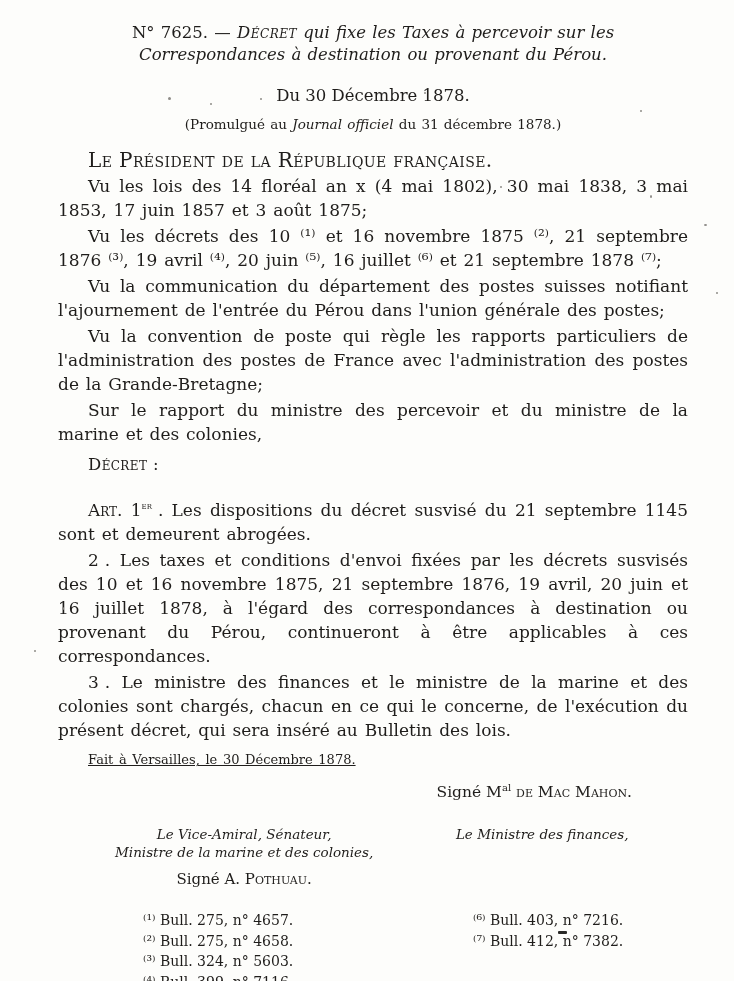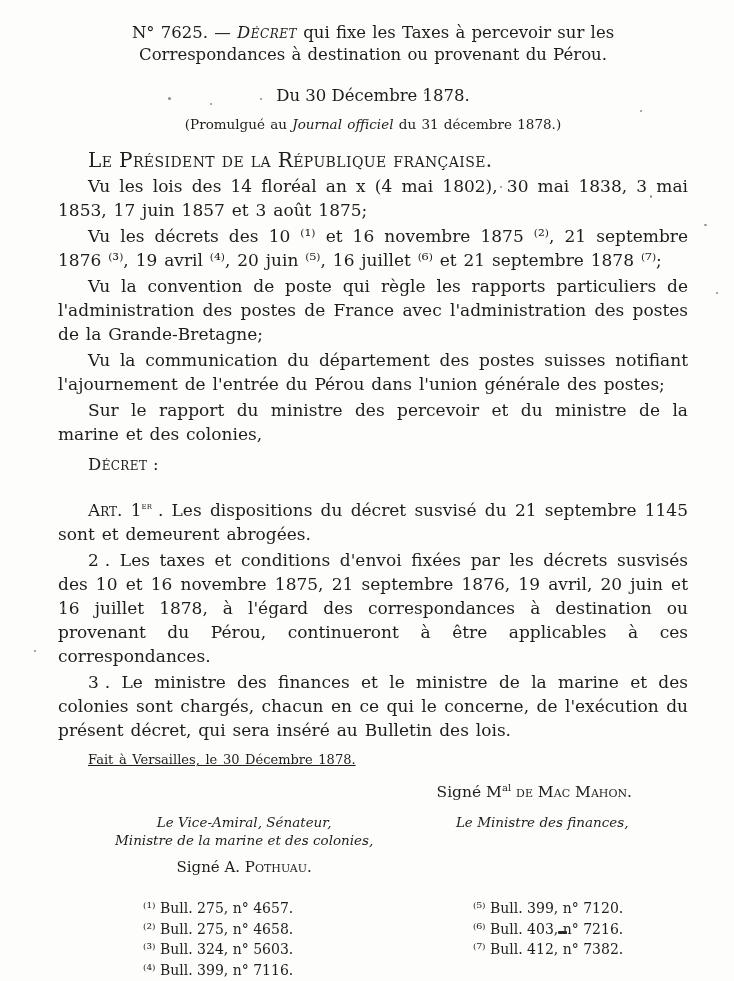--- a/index.html
+++ b/index.html
@@ -21,21 +21,21 @@
   .it { font-style: italic; }
 
   .title {
     text-align: center;
     font-size: 16.5px; line-height: 22px;
     max-width: 610px; margin: 6px auto 0 auto;
     word-spacing: 1px;
   }
   .title .num { font-style: normal; }
   .title .t-sc { font-style: italic; font-variant: small-caps; letter-spacing: 0.5px; }
-  .title .t-it { }
+  .title .t-it { font-style: italic; }
 
   .dateline { text-align: center; font-size: 16.5px; margin-top: 20px; }
   .promulg  { text-align: center; font-size: 13.5px; margin-top: 11px; word-spacing: 1px; }
 
   .opening {
     font-variant: small-caps;
     font-size: 20px; letter-spacing: 0.4px;
     margin-top: 16px; text-indent: 30px;
   }
 
@@ -56,21 +56,21 @@
   .closing { font-size: 13px; text-indent: 30px; margin-top: 10px; word-spacing: 1.5px; text-decoration: underline; }
 
   .sig-president {
     margin-top: 16px;
     width: fit-content;
     margin-left: auto; margin-right: 56px;
     font-size: 15.5px;
   }
   .sig-row {
     display: flex; justify-content: space-between;
-    margin-top: 12px;
+    margin-top: 24px;
     padding: 0 26px 0 28px;
     gap: 20px;
   }
   .sig-col { text-align: center; }
   .sig-col.left  { width: 330px; }
   .sig-col.right { width: 250px; }
   .sig-title  { font-style: italic; font-size: 13.5px; line-height: 18px; }
   .sig-signed { font-size: 15px; margin-top: 9px; }
   .sig-col.right .sig-signed { margin-top: 11px; }
 
@@ -111,22 +111,22 @@
   <p class="title"><span class="num">N° 7625. — </span><span class="t-sc">Décret</span><span class="t-it"> qui fixe les Taxes à percevoir sur les Correspondances à destination ou provenant du Pérou.</span></p>
 
   <p class="dateline">Du 30 Décembre 1878.</p>
 
   <p class="promulg"><span>(Promulgué au </span><span class="it">Journal officiel</span><span> du 31 décembre 1878.)</span></p>
 
   <p class="opening">Le Président de la République française.</p>
 
   <p class="para">Vu les lois des 14 floréal an x (4 mai 1802), 30 mai 1838, 3 mai 1853, 17 juin 1857 et 3 août 1875;</p>
   <p class="para">Vu les décrets des 10 ⁽¹⁾ et 16 novembre 1875 ⁽²⁾, 21 septembre 1876 ⁽³⁾, 19 avril ⁽⁴⁾, 20 juin ⁽⁵⁾, 16 juillet ⁽⁶⁾ et 21 septembre 1878 ⁽⁷⁾;</p>
+  <p class="para">Vu la communication du département des postes suisses notifiant l'ajournement de l'entrée du Pérou dans l'union générale des postes;</p>
   <p class="para">Vu la convention de poste qui règle les rapports particuliers de l'administration des postes de France avec l'administration des postes de la Grande-Bretagne;</p>
-  <p class="para">Vu la communication du département des postes suisses notifiant l'ajournement de l'entrée du Pérou dans l'union générale des postes;</p>
   <p class="para">Sur le rapport du ministre des percevoir et du ministre de la marine et des colonies,</p>
 
   <p class="decrete">Décret :</p>
 
   <p class="para art-first"><span class="art-lead"><span>Art. 1</span><sup>er</sup></span><span>. Les dispositions du décret susvisé du 21 septembre 1145 sont et demeurent abrogées.</span></p>
 
   <p class="para"><span class="art-lead"><span>2</span><sup></sup></span><span>. Les taxes et conditions d'envoi fixées par les décrets susvisés des 10 et 16 novembre 1875, 21 septembre 1876, 19 avril, 20 juin et 16 juillet 1878, à l'égard des correspondances à destination ou provenant du Pérou, continueront à être applicables à ces correspondances.</span></p>
 
   <p class="para"><span class="art-lead"><span>3</span><sup></sup></span><span>. Le ministre des finances et le ministre de la marine et des colonies sont chargés, chacun en ce qui le concerne, de l'exécution du présent décret, qui sera inséré au Bulletin des lois.</span></p>
 
@@ -146,21 +146,20 @@
   </div>
 
   <div class="footnotes">
     <ul class="fn-col left">
       <li>⁽¹⁾ Bull. 275, n° 4657.</li>
       <li>⁽²⁾ Bull. 275, n° 4658.</li>
       <li>⁽³⁾ Bull. 324, n° 5603.</li>
       <li>⁽⁴⁾ Bull. 399, n° 7116.</li>
     </ul>
     <ul class="fn-col right">
-      <li>⁽⁵⁾ Bull. 399, n° 7120.</li>
       <li>⁽⁶⁾ Bull. 403, n° 7216.</li>
       <li>⁽⁷⁾ Bull. 412, n° 7382.</li>
     </ul>
   </div>
 
   <div class="speck s1"></div>
   <div class="speck s2"></div>
   <div class="speck s3"></div>
   <div class="speck s4"></div>
   <div class="speck s5"></div>

